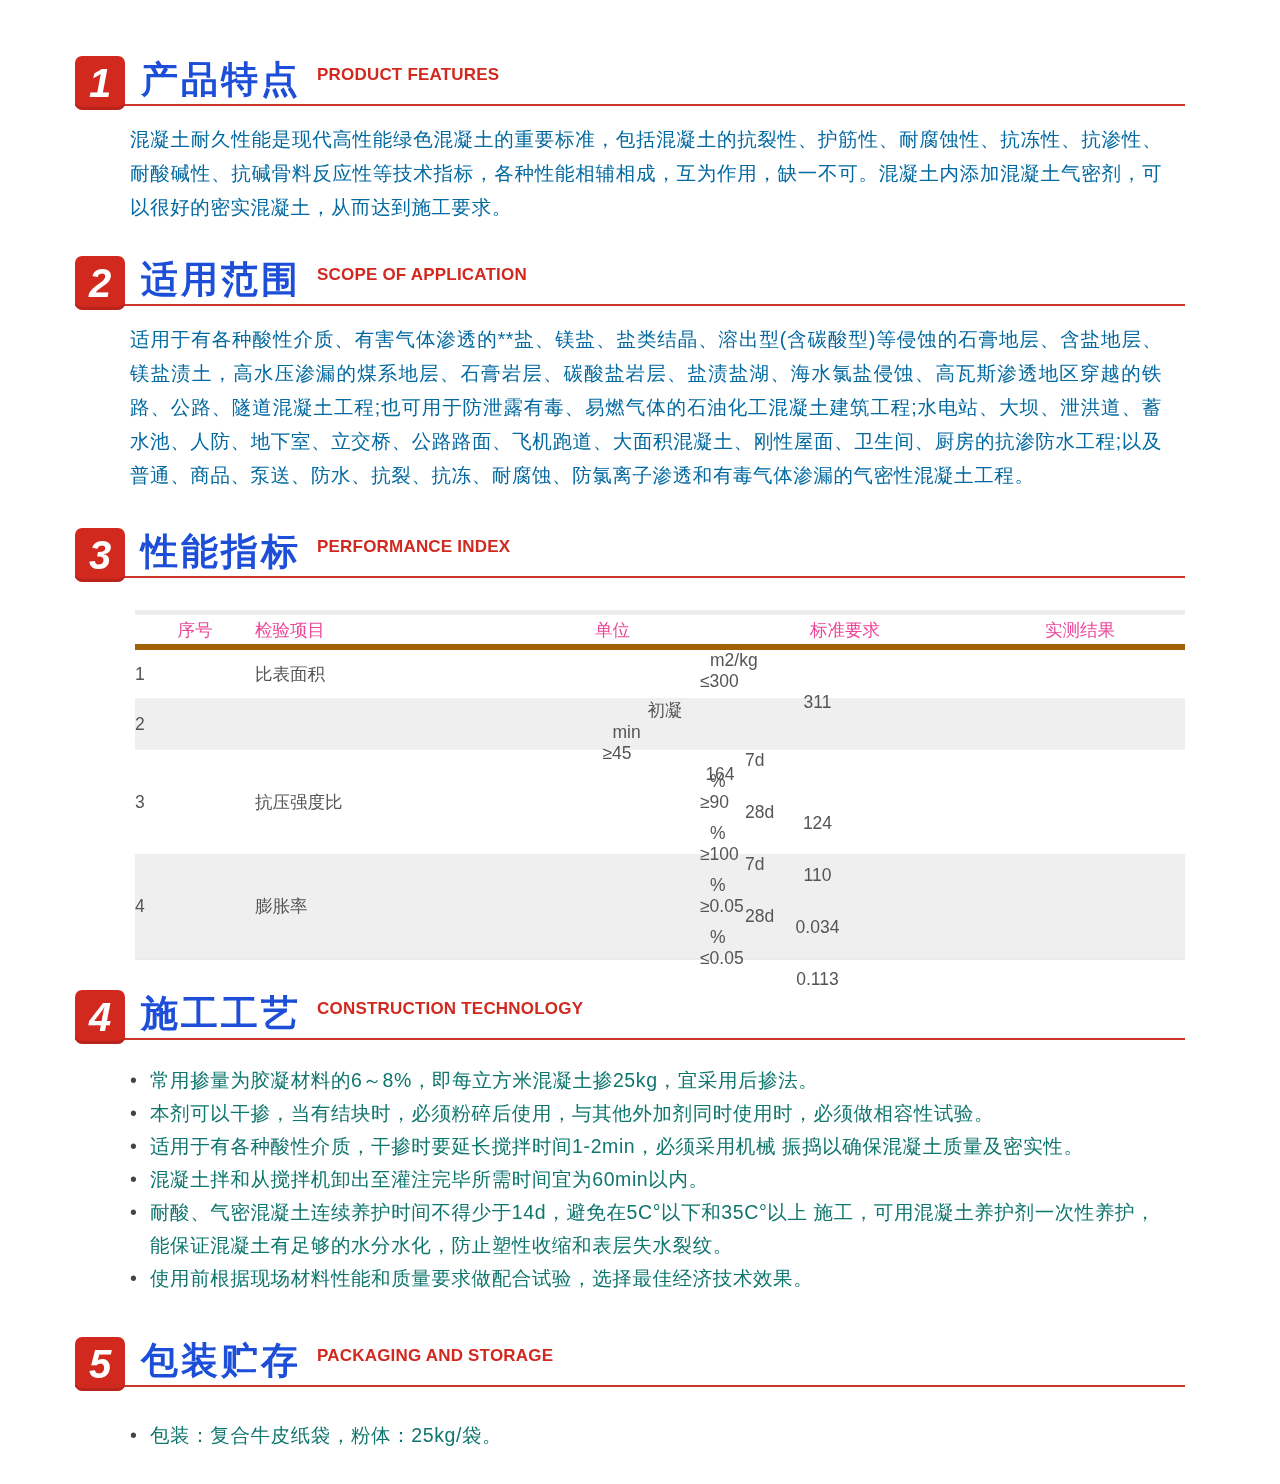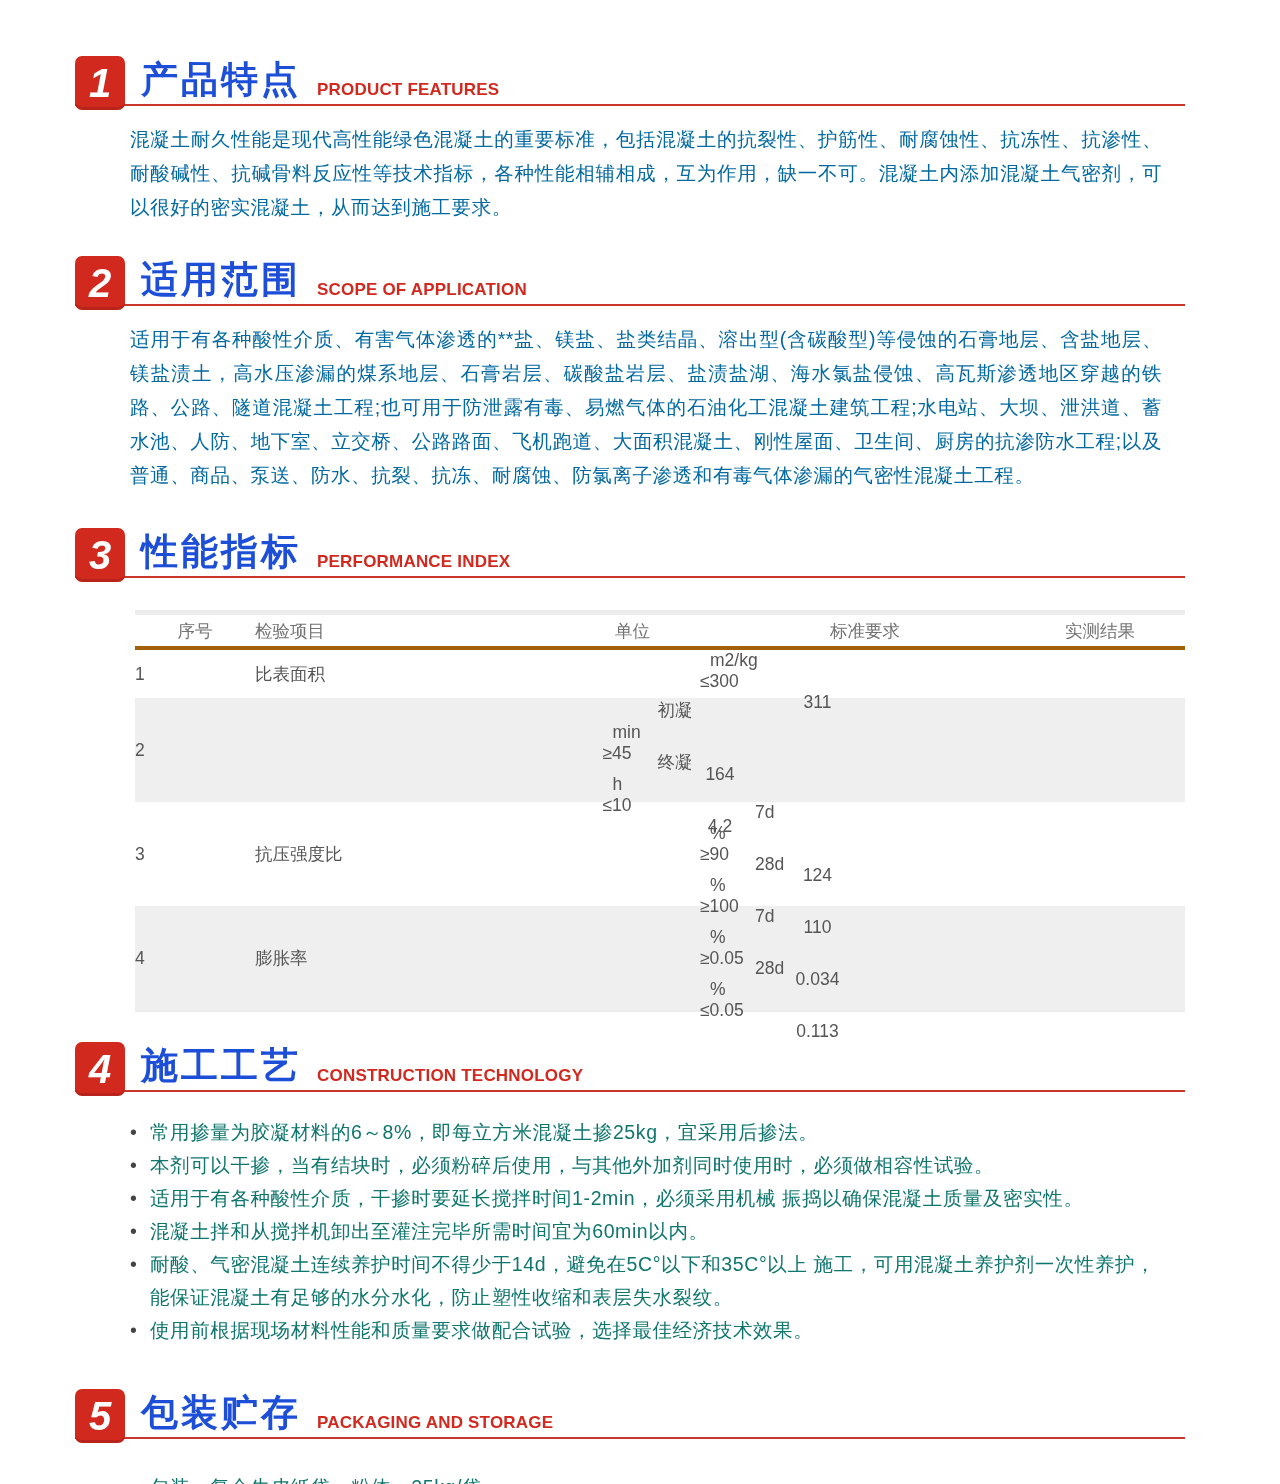--- a/index.html
+++ b/index.html
@@ -48,21 +48,21 @@
     font-weight: 700;
     letter-spacing: 3px;
     line-height: 1;
     padding-bottom: 8px;
   }
   .title-en {
     color: #d2291f;
     font-size: 17px;
     font-weight: 700;
     letter-spacing: 0.2px;
-    padding-bottom: 6px;
+    padding-bottom: 21px;
   }
 
   
   .sec-paragraph {
     margin: 16px 118px 0 130px;
     font-size: 19.5px;
     line-height: 34px;
     letter-spacing: 0.6px;
     text-align: justify;
     color: #0369a1;
@@ -73,30 +73,30 @@
     margin: 22px 95px 0 135px;
     width: 1050px;
     font-size: 17.5px;
     color: #555555;
   }
   .t-head {
     display: flex;
     align-items: center;
     height: 40px;
     border-top: 5px solid #ececec;
-    border-bottom: 4px solid #a16207;
-    color: #737373;
+    border-bottom: 6px solid #a16207;
+    color: #ec4899;
     font-weight: 400;
     margin-top: 32px;
   }
   .t-row { display: flex; align-items: stretch; }
   .t-row.shaded { background: #efefef; }
   .c-no   { width: 120px; text-align: center; }
   .c-item { width: 195px; }
-  .c-sub  { width: 145px; margin-left: 20px; }
+  .c-sub  { width: 145px; }
   .c-unit { width: 215px; }
   .c-req  { width: 235px; }
   .c-res  { flex: 1; }
   .row-left {
     display: flex; align-items: center;
   }
   .row-subs { flex: 1; display: flex; flex-direction: column; justify-content: center; }
   .subrow { display: flex; align-items: center; height: 52px; flex-direction: column; }
   .t-row.single .subrow { height: 48px; }
   .ptable { border-bottom: 2px solid #ececec; }
@@ -184,26 +184,20 @@
 
     <div class="t-row shaded">
       <div class="row-left c-no">2</div>
       <div class="row-subs">
         <div class="subrow">
           <div class="c-sub">初凝</div>
           <div class="c-unit">min</div>
           <div class="c-req">≥45</div>
           <div class="c-res">164</div>
         </div>
-        <div class="subrow">
-          <div class="c-sub">终凝</div>
-          <div class="c-unit">h</div>
-          <div class="c-req">≤10</div>
-          <div class="c-res">4.2</div>
-        </div>
       </div>
     </div>
 
     <div class="t-row">
       <div class="row-left c-no">3</div>
       <div class="row-left c-item">抗压强度比</div>
       <div class="row-subs">
         <div class="subrow">
           <div class="c-sub">7d</div>
           <div class="c-unit">%</div>

